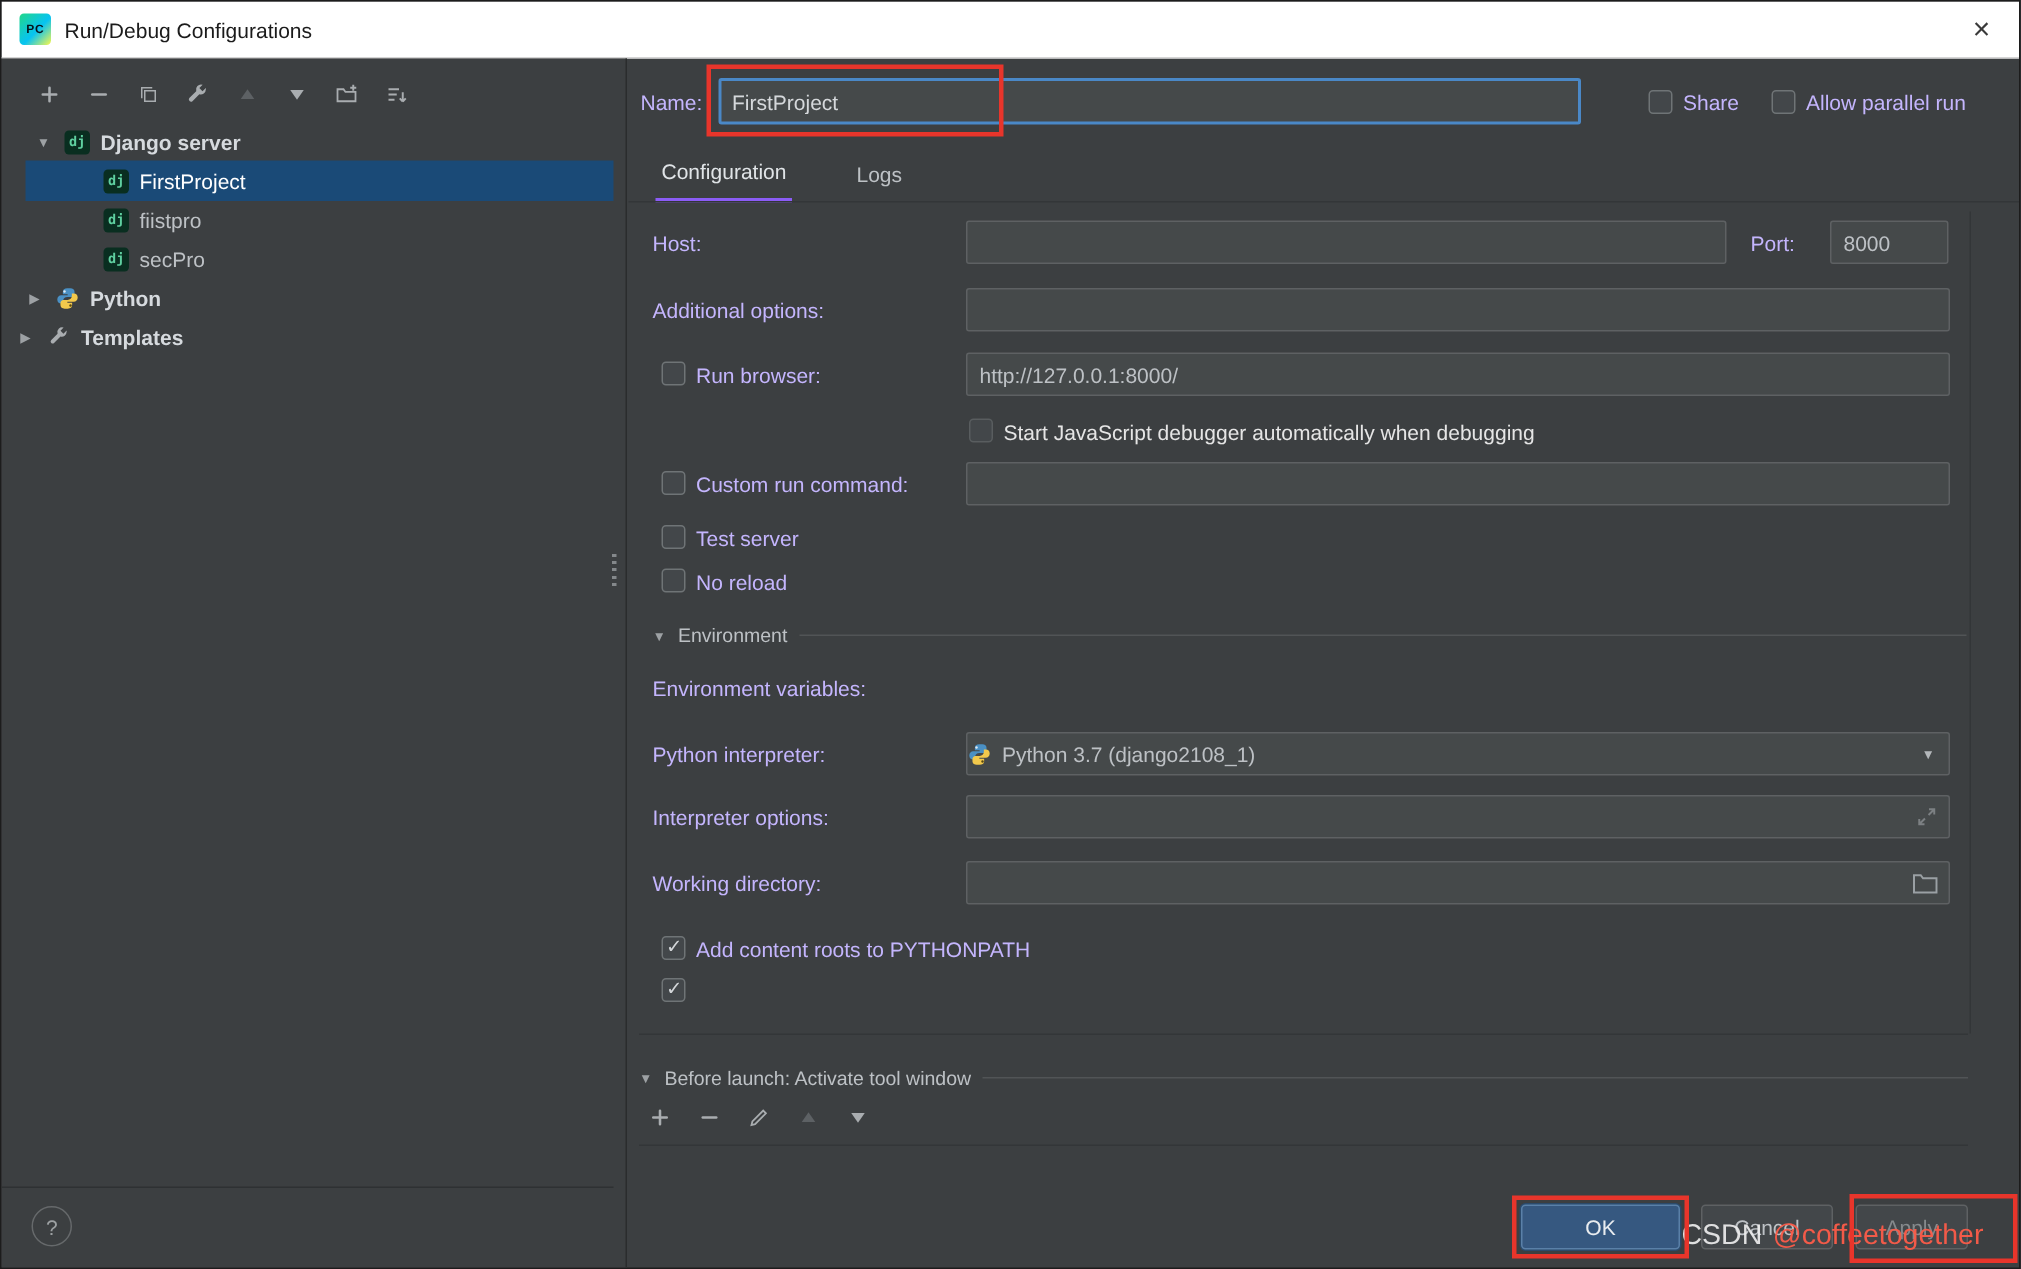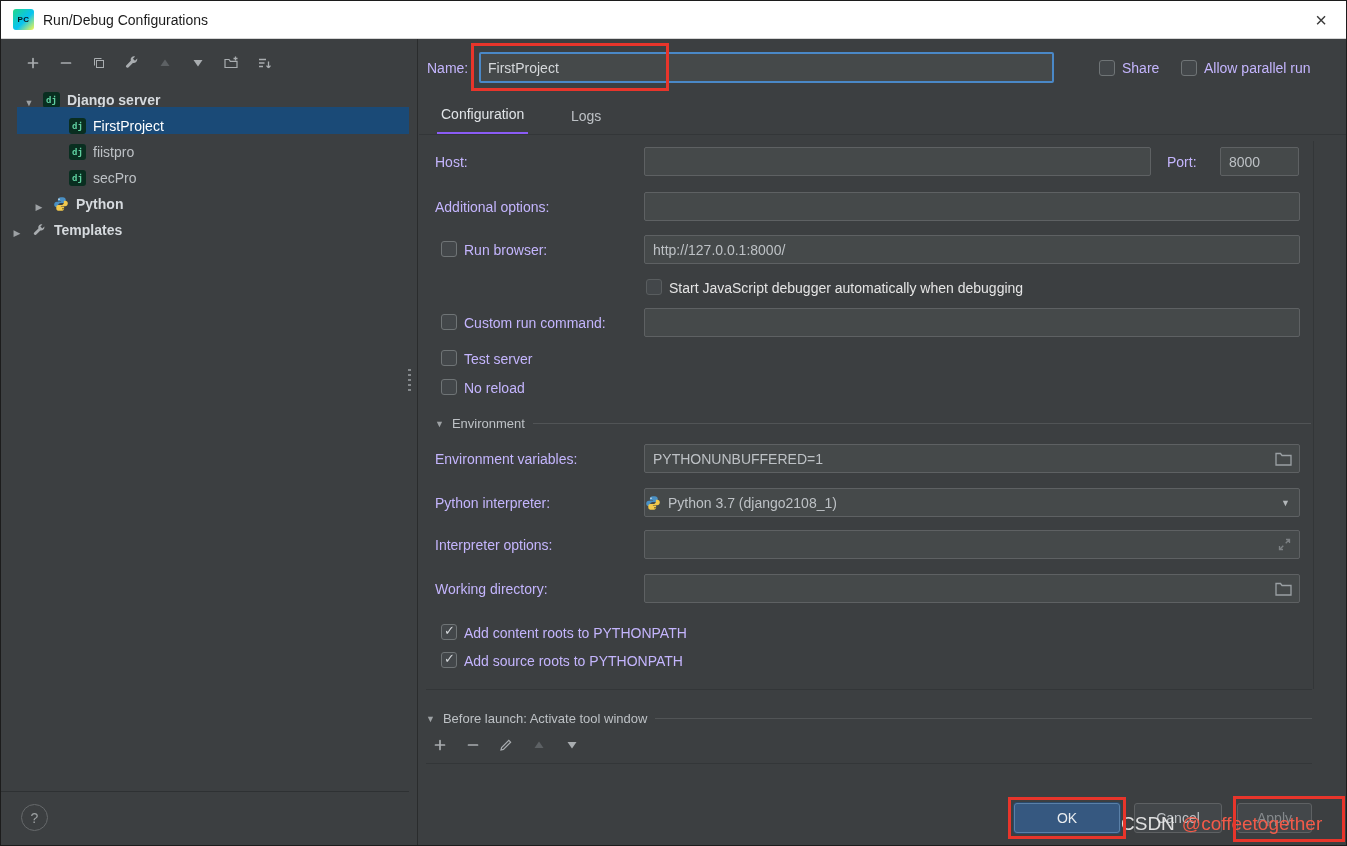--- a/index.html
+++ b/index.html
@@ -7,21 +7,21 @@
   .app{position:relative;width:1347px;height:846px;background:#3c3f41;font-family:"Liberation Sans",sans-serif;overflow:hidden;border:1px solid #1c1c1c}
   
   .titlebar{position:absolute;top:0;left:0;right:0;height:38px;background:#ffffff;border-bottom:1px solid #d5d5d5;display:flex;align-items:center;padding:0 12px}
   .pc-logo{width:21px;height:21px;border-radius:3px;background:linear-gradient(135deg,#21d789 0%,#07c3f2 55%,#fcf84a 100%);display:flex;align-items:center;justify-content:center;font-weight:bold;font-size:8px;color:#07131a;letter-spacing:.5px}
   .win-title{margin-left:9px;font-size:14px;color:#1b1b1b}
   .close-x{position:absolute;right:12px;top:6px;width:26px;height:26px;display:flex;align-items:center;justify-content:center;font-size:20px;color:#3a3a3a;cursor:pointer}
   
   .sidebar{position:absolute;top:38px;left:0;bottom:0;width:417px;background:#3c3f41;border-right:1px solid #2a2c2d}
   .sb-toolbar{position:absolute;top:16px;left:24px;display:flex;gap:17px;align-items:center}
   .tbi{width:16px;height:16px;display:inline-flex;align-items:center;justify-content:center;cursor:pointer}
-  .tree-row{position:absolute;left:0;width:417px;height:27px;display:flex;align-items:flex-end;font-size:14px;color:#bdc1c5;cursor:pointer}
+  .tree-row{position:absolute;left:0;width:417px;height:27px;display:flex;align-items:center;font-size:14px;color:#bdc1c5;cursor:pointer}
   .tree-row.selected{left:16px;width:392px;background:#1a4a77;color:#ffffff}
   .chev{width:12px;margin-right:8px;text-align:center;color:#9da1a4;font-size:9px}
   .chev-down::before{content:"▼"}
   .chev-right::before{content:"▶"}
   .group-label{font-weight:bold;color:#d6dade}
   .dj-badge{width:17px;height:16px;background:#092e20;color:#5fd0a0;border-radius:3px;font-family:"DejaVu Sans Mono",monospace;font-size:9px;font-weight:bold;display:flex;align-items:center;justify-content:center;margin-right:7px;flex:none}
   .tree-ic{width:16px;height:16px;margin-right:7px;flex:none;display:flex;align-items:center;justify-content:center}
   .sb-bottom-line{position:absolute;left:0;right:8px;top:752px;border-top:1px solid #2e3133}
   .grip{position:absolute;left:407px;top:368px;width:3px;height:24px;background:repeating-linear-gradient(#84888b 0 2px,transparent 2px 5px)}
   
@@ -132,21 +132,21 @@
         <span>FirstProject</span>
       </div>
       <div class="tree-row" style="top:94px;padding-left:68px">
         <span class="dj-badge">dj</span>
         <span>fiistpro</span>
       </div>
       <div class="tree-row" style="top:120px;padding-left:68px">
         <span class="dj-badge">dj</span>
         <span>secPro</span>
       </div>
-      <div class="tree-row" style="top:146px;padding-left:32px">
+      <div class="tree-row" style="top:146px;padding-left:16px">
         <span class="chev chev-right"></span>
         <span class="tree-ic">
             <svg width="16" height="16" viewBox="0 0 16 16">
               <path d="M7.9 1.2c-2 0-3 .9-3 2.4v1.6h3.2v.6H3.9C2.3 5.8 1.2 7 1.2 8.6c0 1.7 1 2.7 2.6 2.7h1.3V9.6c0-1.5 1.2-2.6 2.8-2.6h2.7c1.3 0 2.1-.9 2.1-2.1V3.6c0-1.5-1.1-2.4-2.8-2.4z" fill="#4a90c4"></path>
               <circle cx="6" cy="3.3" r=".8" fill="#dfeaf2"></circle>
               <path d="M8.1 14.8c2 0 3-.9 3-2.4v-1.6H7.9v-.6h4.2c1.6 0 2.7-1.2 2.7-2.8 0-1.7-1-2.7-2.6-2.7h-1.3v1.7c0 1.5-1.2 2.6-2.8 2.6H5.4c-1.3 0-2.1.9-2.1 2.1v1.3c0 1.5 1.1 2.4 2.8 2.4z" fill="#f2c94c"></path>
               <circle cx="10" cy="12.7" r=".8" fill="#5a4a12"></circle>
             </svg>
           </span>
         <span class="group-label">Python</span>
@@ -218,28 +218,20 @@
   <div class="cbx" style="left:440px;top:378px"></div>
   <div class="flabel" style="left:463px;top:372px">No reload</div>
 
   <div class="sec-head" style="left:434px;top:408px;width:876px">
     <span class="tri"></span>
     <span class="sec-label">Environment</span>
     <span class="rule"></span>
   </div>
 
   <div class="flabel" style="left:434px;top:443px">Environment variables:</div>
-  <div class="tfield" style="left:643px;top:443px;width:656px">
-    <input value="PYTHONUNBUFFERED=1" style="">
-    <span class="field-icon">
-        <svg width="17" height="14" viewBox="0 0 17 14">
-          <path d="M1 1.5h4.5L7 3.5h9V13H1z" fill="none" stroke="#9aa0a4" stroke-width="1.3"></path>
-        </svg>
-      </span>
-  </div>
 
   <div class="flabel" style="left:434px;top:487px">Python interpreter:</div>
   <div class="tfield combo" style="left:643px;top:487px;width:656px">
     <span class="tree-ic" style="margin-right:0">
         <svg width="16" height="16" viewBox="0 0 16 16">
           <path d="M7.9 1.2c-2 0-3 .9-3 2.4v1.6h3.2v.6H3.9C2.3 5.8 1.2 7 1.2 8.6c0 1.7 1 2.7 2.6 2.7h1.3V9.6c0-1.5 1.2-2.6 2.8-2.6h2.7c1.3 0 2.1-.9 2.1-2.1V3.6c0-1.5-1.1-2.4-2.8-2.4z" fill="#4a90c4"></path>
           <circle cx="6" cy="3.3" r=".8" fill="#dfeaf2"></circle>
           <path d="M8.1 14.8c2 0 3-.9 3-2.4v-1.6H7.9v-.6h4.2c1.6 0 2.7-1.2 2.7-2.8 0-1.7-1-2.7-2.6-2.7h-1.3v1.7c0 1.5-1.2 2.6-2.8 2.6H5.4c-1.3 0-2.1.9-2.1 2.1v1.3c0 1.5 1.1 2.4 2.8 2.4z" fill="#f2c94c"></path>
           <circle cx="10" cy="12.7" r=".8" fill="#5a4a12"></circle>
         </svg>
@@ -265,21 +257,20 @@
         <svg width="17" height="14" viewBox="0 0 17 14">
           <path d="M1 1.5h4.5L7 3.5h9V13H1z" fill="none" stroke="#9aa0a4" stroke-width="1.3"></path>
         </svg>
       </span>
   </div>
 
   <div class="cbx on" style="left:440px;top:623px"></div>
   <div class="flabel" style="left:463px;top:617px">Add content roots to PYTHONPATH</div>
 
   <div class="cbx on" style="left:440px;top:651px"></div>
-  <div class="flabel" style="left:463px;top:645px">Add source roots to PYTHONPATH</div>
 
   <div class="hline" style="left:425px;top:688px;width:886px"></div>
   <div class="vline" style="left:1312px;top:140px;height:548px"></div>
 
   <div class="sec-head" style="left:425px;top:703px;width:886px">
     <span class="tri"></span>
     <span class="sec-label">Before launch: Activate tool window</span>
     <span class="rule"></span>
   </div>
   <div style="position:absolute;left:431px;top:736px;display:flex;gap:17px">

